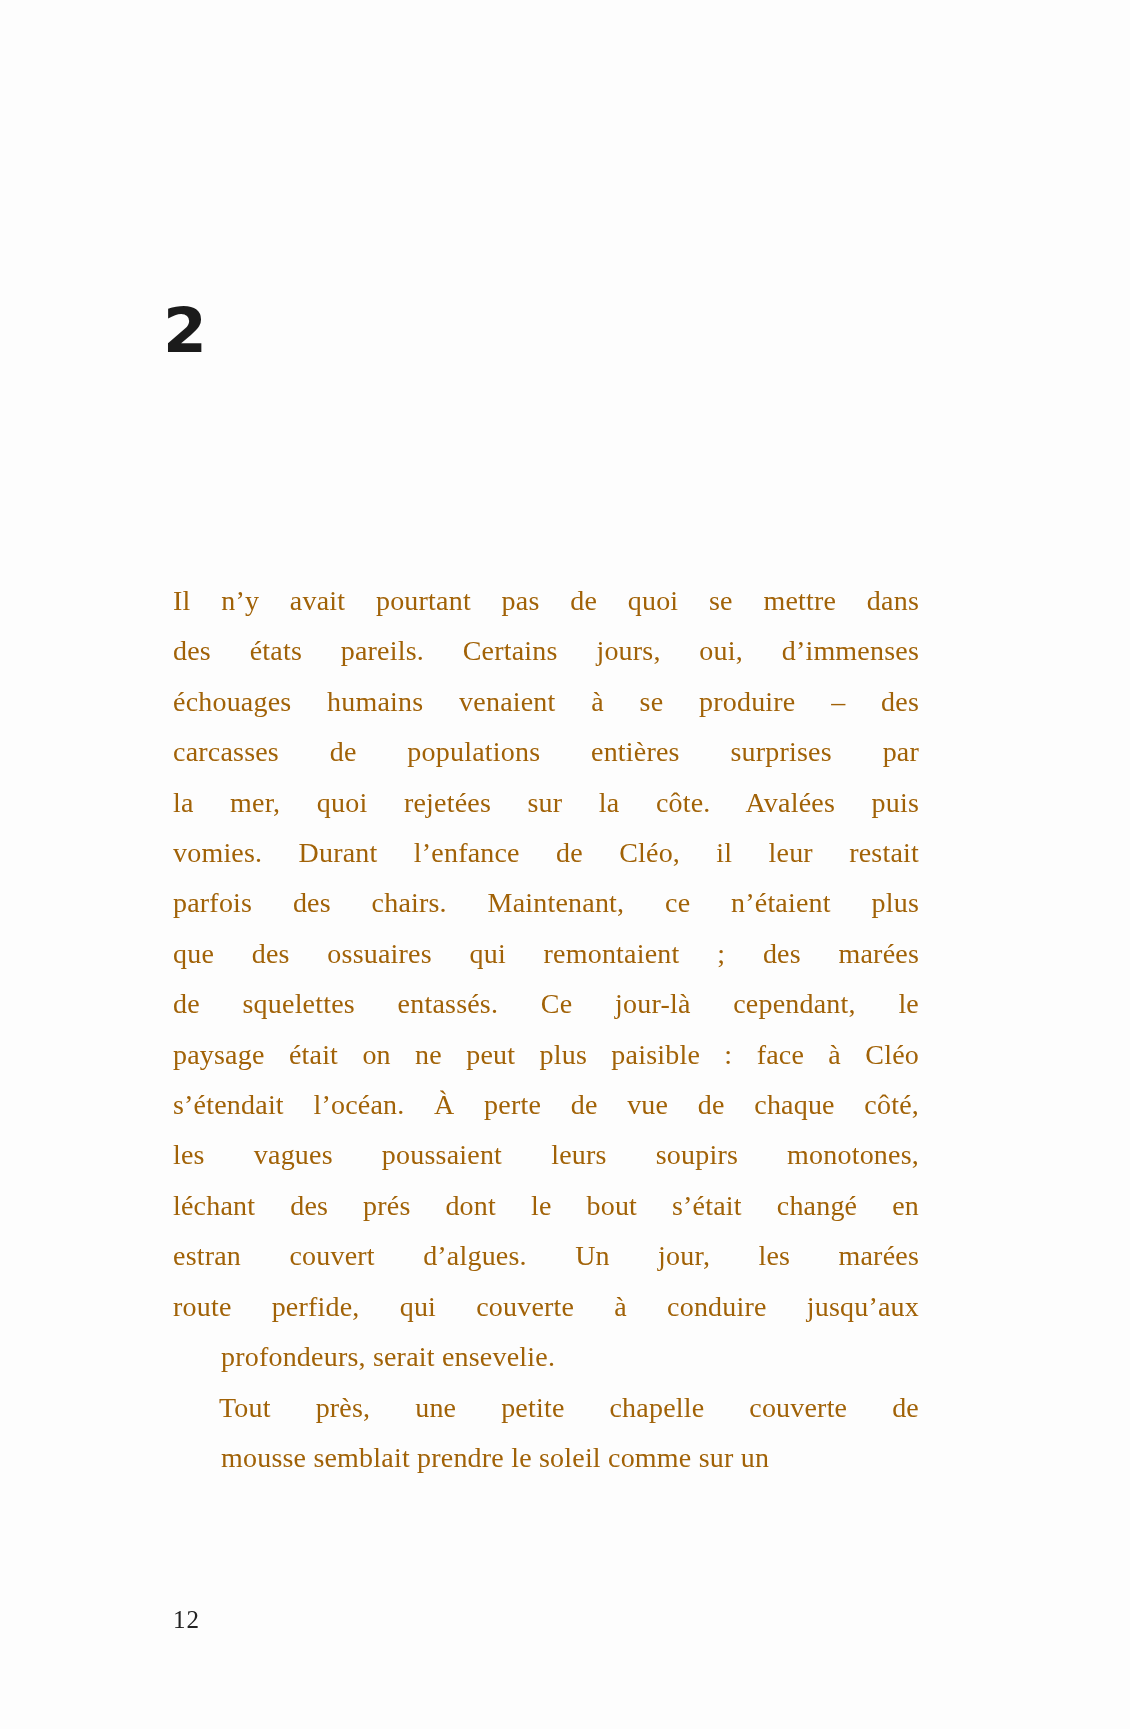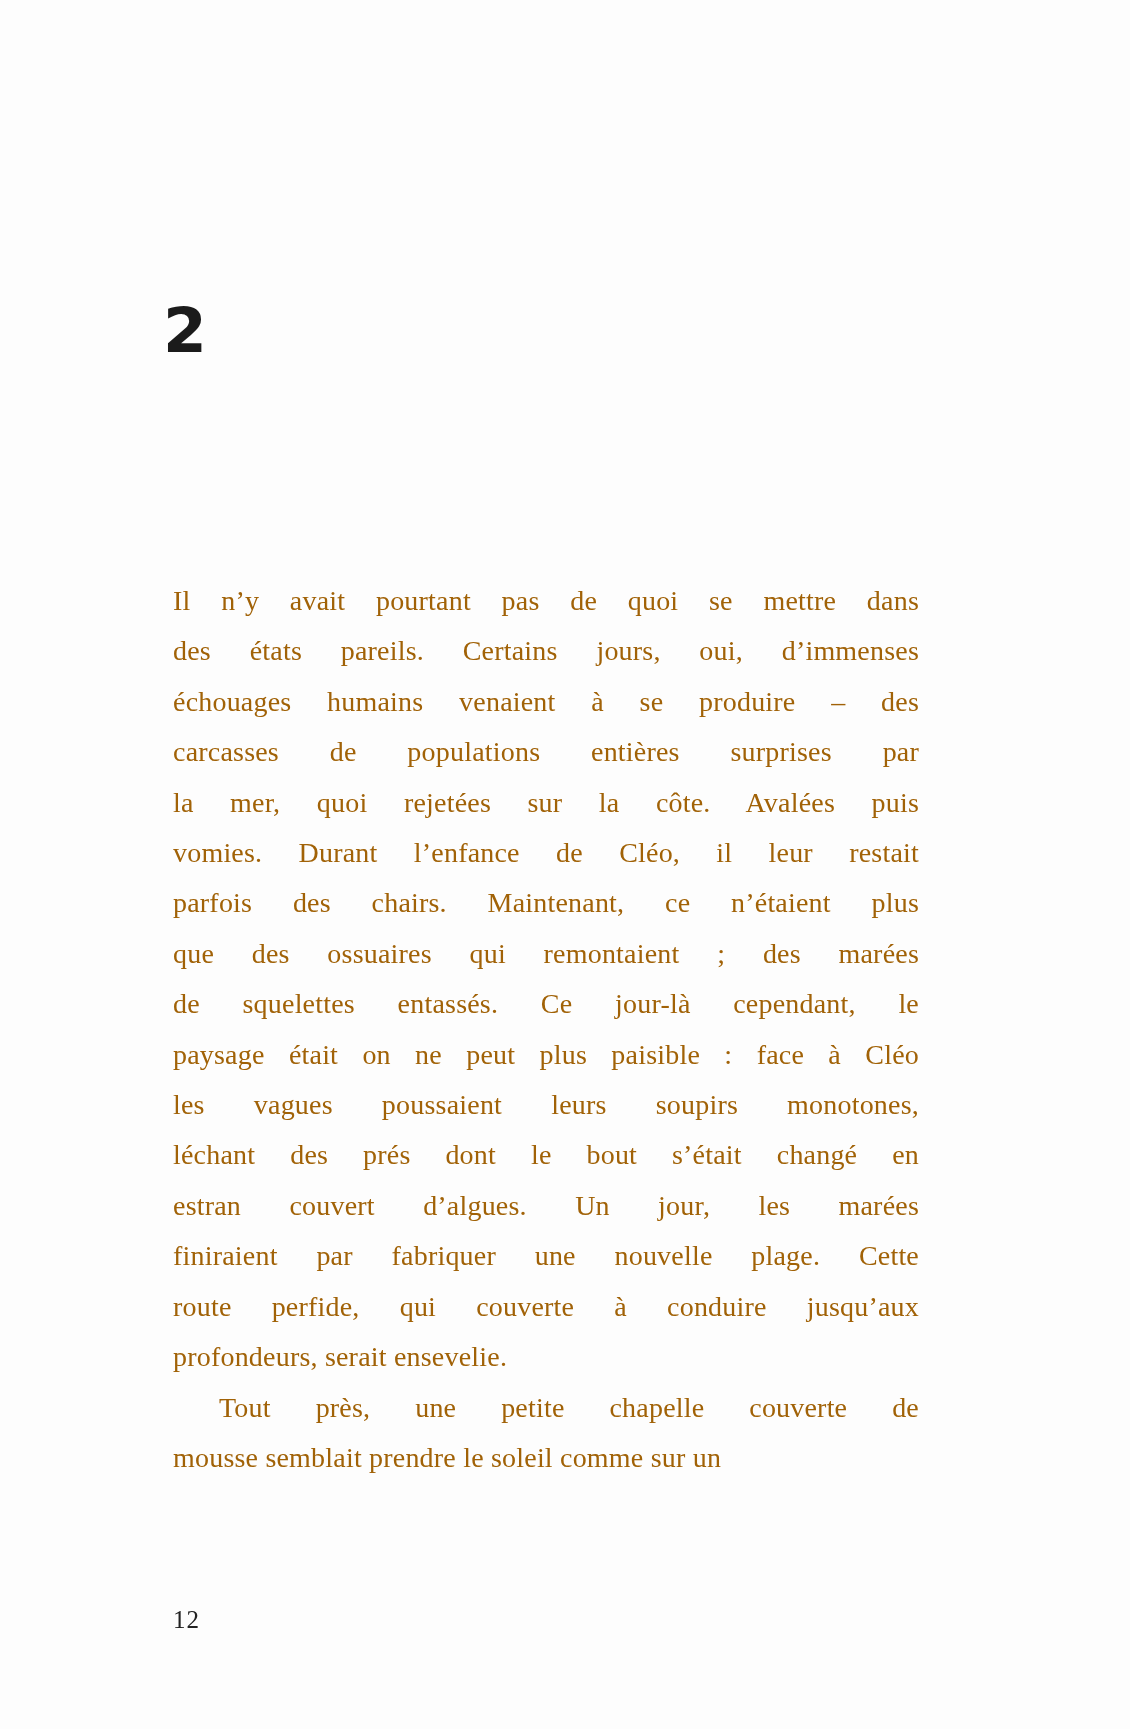--- a/index.html
+++ b/index.html
@@ -37,20 +37,21 @@
     font-size: 28px;
     line-height: 50.4px;
     letter-spacing: 0.2px;
     text-align: justify;
     text-align-last: justify;
     color: #a16207;
   }
   .line.no-justify {
     text-align: left;
     text-align-last: left;
+    margin-left: 48px;
   }
   .line.indent {
     text-indent: 46px;
   }
   .page-number {
     position: absolute;
     left: 173px;
     top: 1606px;
     width: 716px;
     font-size: 25px;
@@ -69,24 +70,24 @@
     <span class="line">Il n’y avait pourtant pas de quoi se mettre dans</span>
     <span class="line">des états pareils. Certains jours, oui, d’immenses</span>
     <span class="line">échouages humains venaient à se produire – des</span>
     <span class="line">carcasses de populations entières surprises par</span>
     <span class="line">la mer, quoi rejetées sur la côte. Avalées puis</span>
     <span class="line">vomies. Durant l’enfance de Cléo, il leur restait</span>
     <span class="line">parfois des chairs. Maintenant, ce n’étaient plus</span>
     <span class="line">que des ossuaires qui remontaient&nbsp;; des marées</span>
     <span class="line">de squelettes entassés. Ce jour-là cependant, le</span>
     <span class="line">paysage était on ne peut plus paisible&nbsp;: face à Cléo</span>
+    <span class="line">s’étendait l’océan. À perte de vue de chaque côté,</span>
     <span class="line">les vagues poussaient leurs soupirs monotones,</span>
     <span class="line">léchant des prés dont le bout s’était changé en</span>
     <span class="line">estran couvert d’algues. Un jour, les marées</span>
-    <span class="line">finiraient par fabriquer une nouvelle plage. Cette</span>
     <span class="line">route perfide, qui couverte à conduire jusqu’aux</span>
     <span class="line no-justify">profondeurs, serait ensevelie.</span>
     <span class="line indent">Tout près, une petite chapelle couverte de</span>
     <span class="line no-justify">mousse semblait prendre le soleil comme sur un</span>
   </div>
 
   <div class="page-number">12</div>
 
 </div>
 

